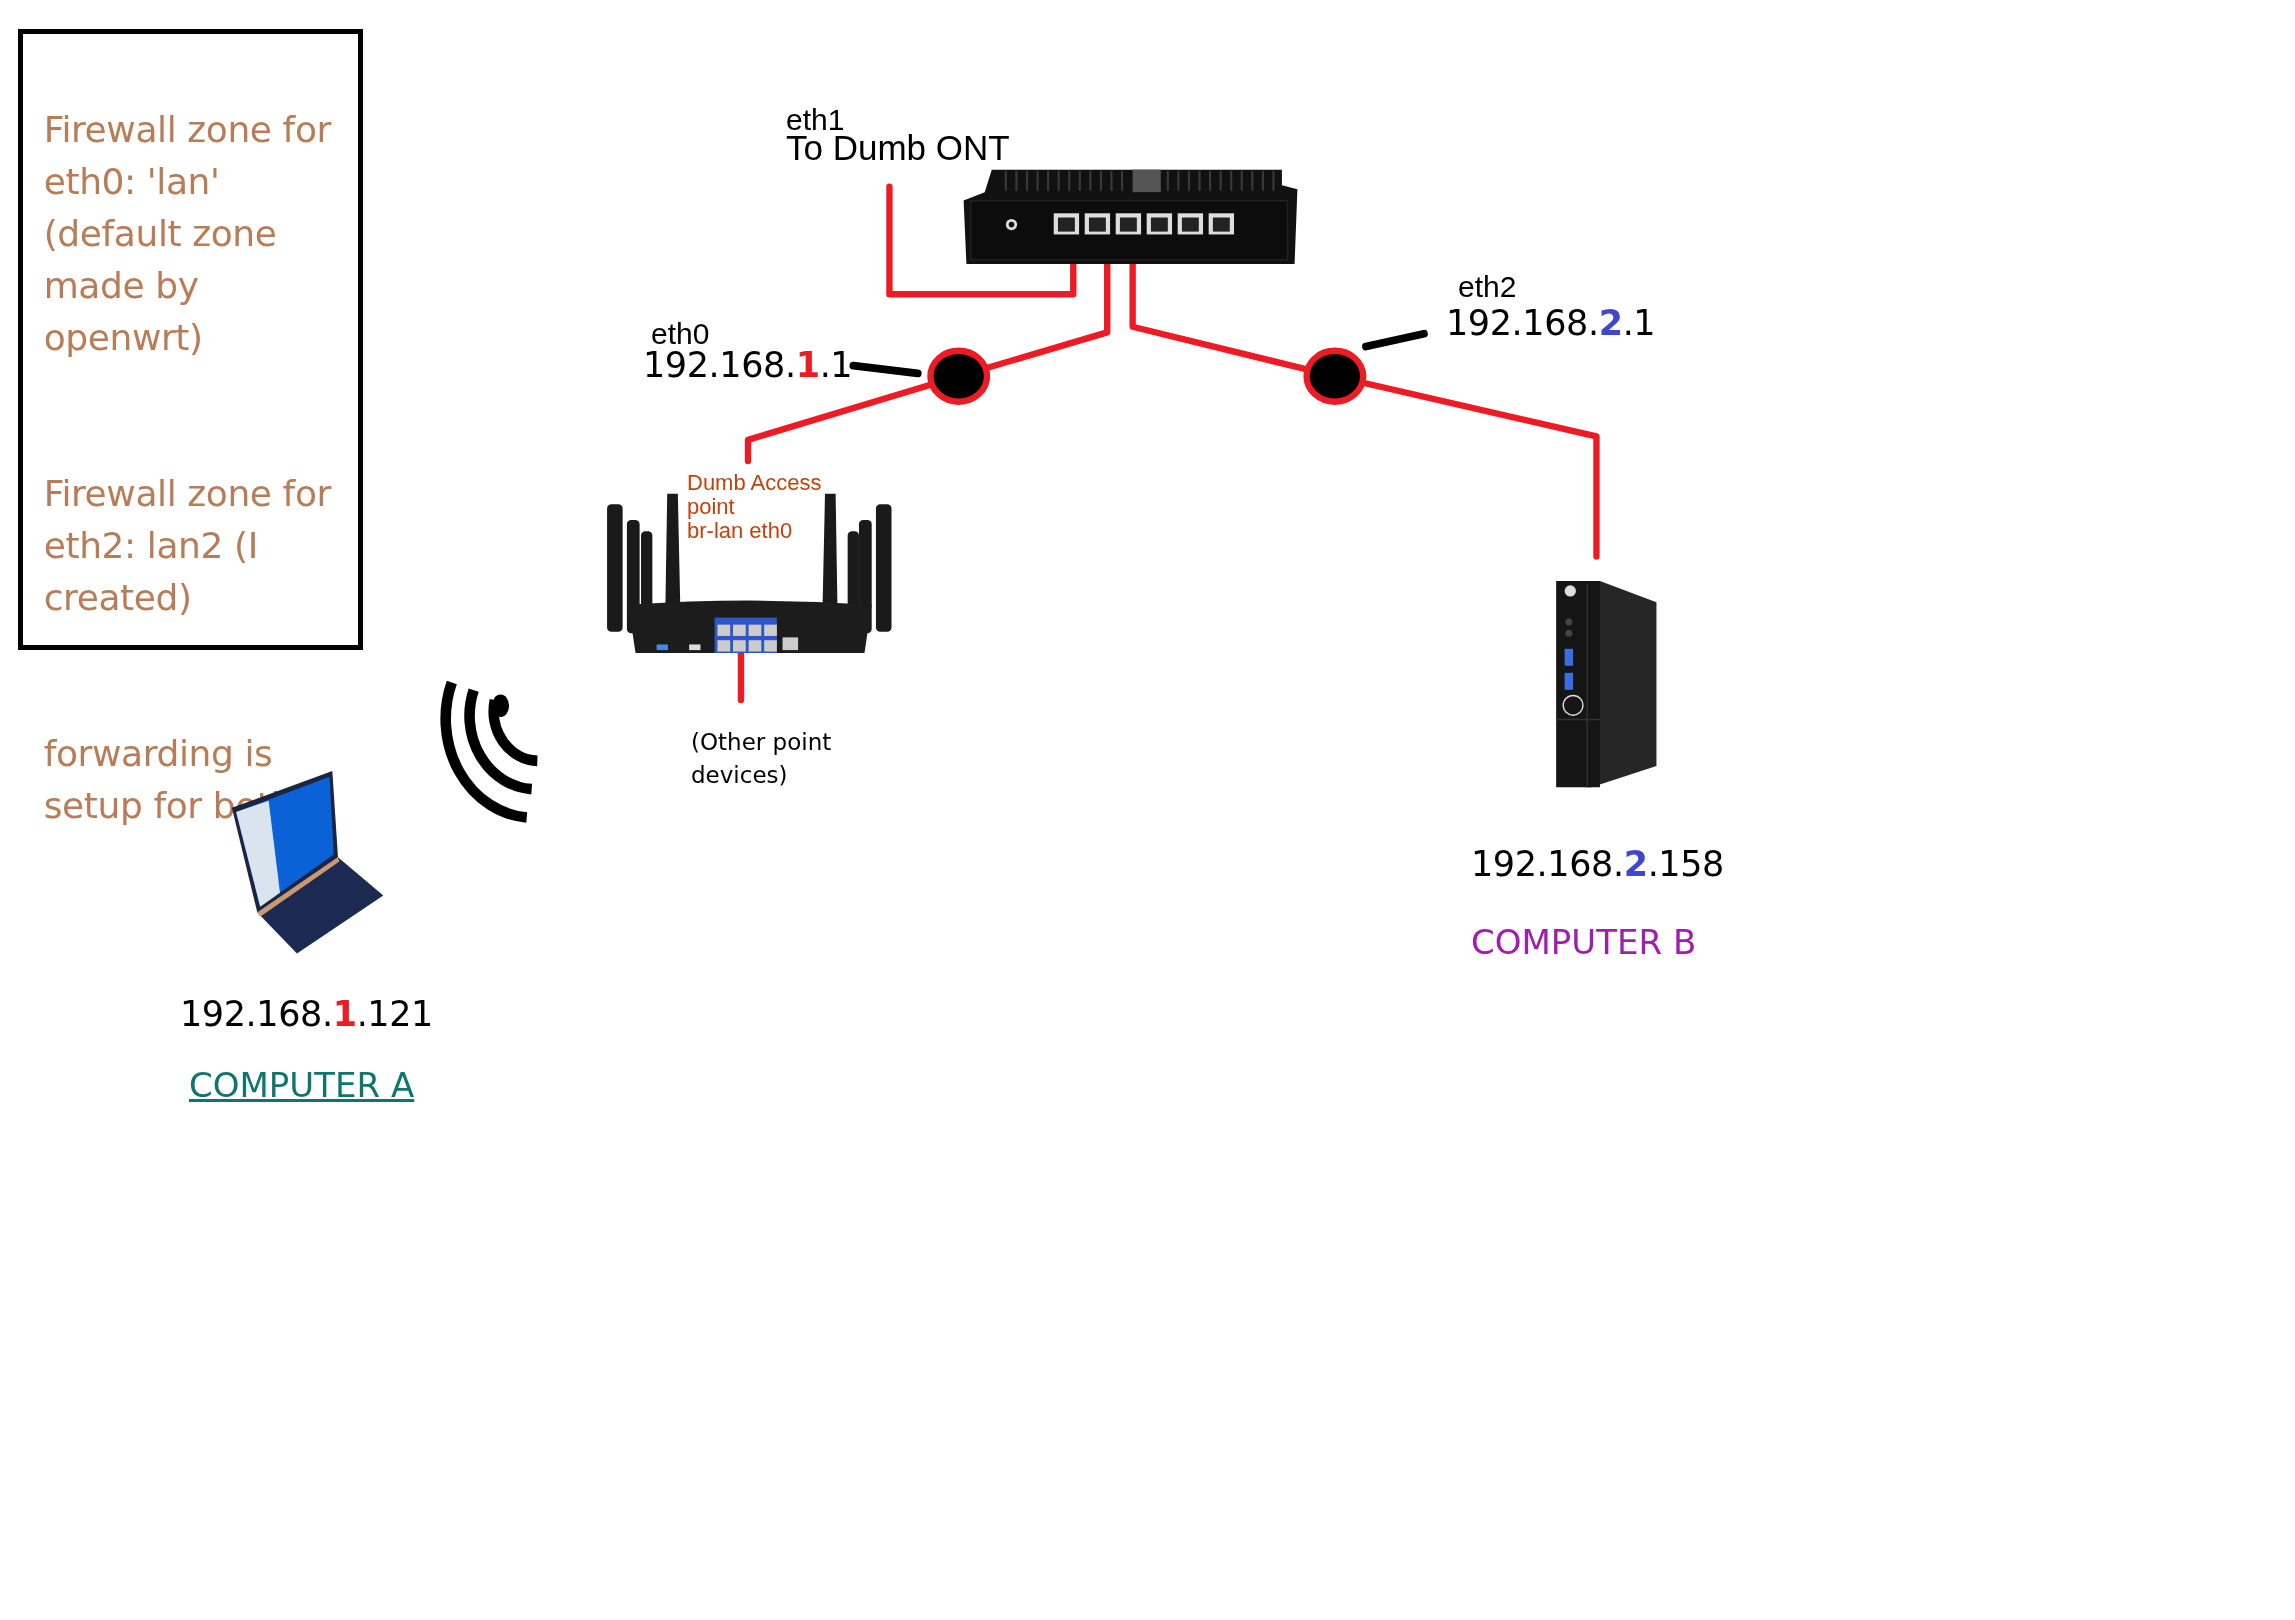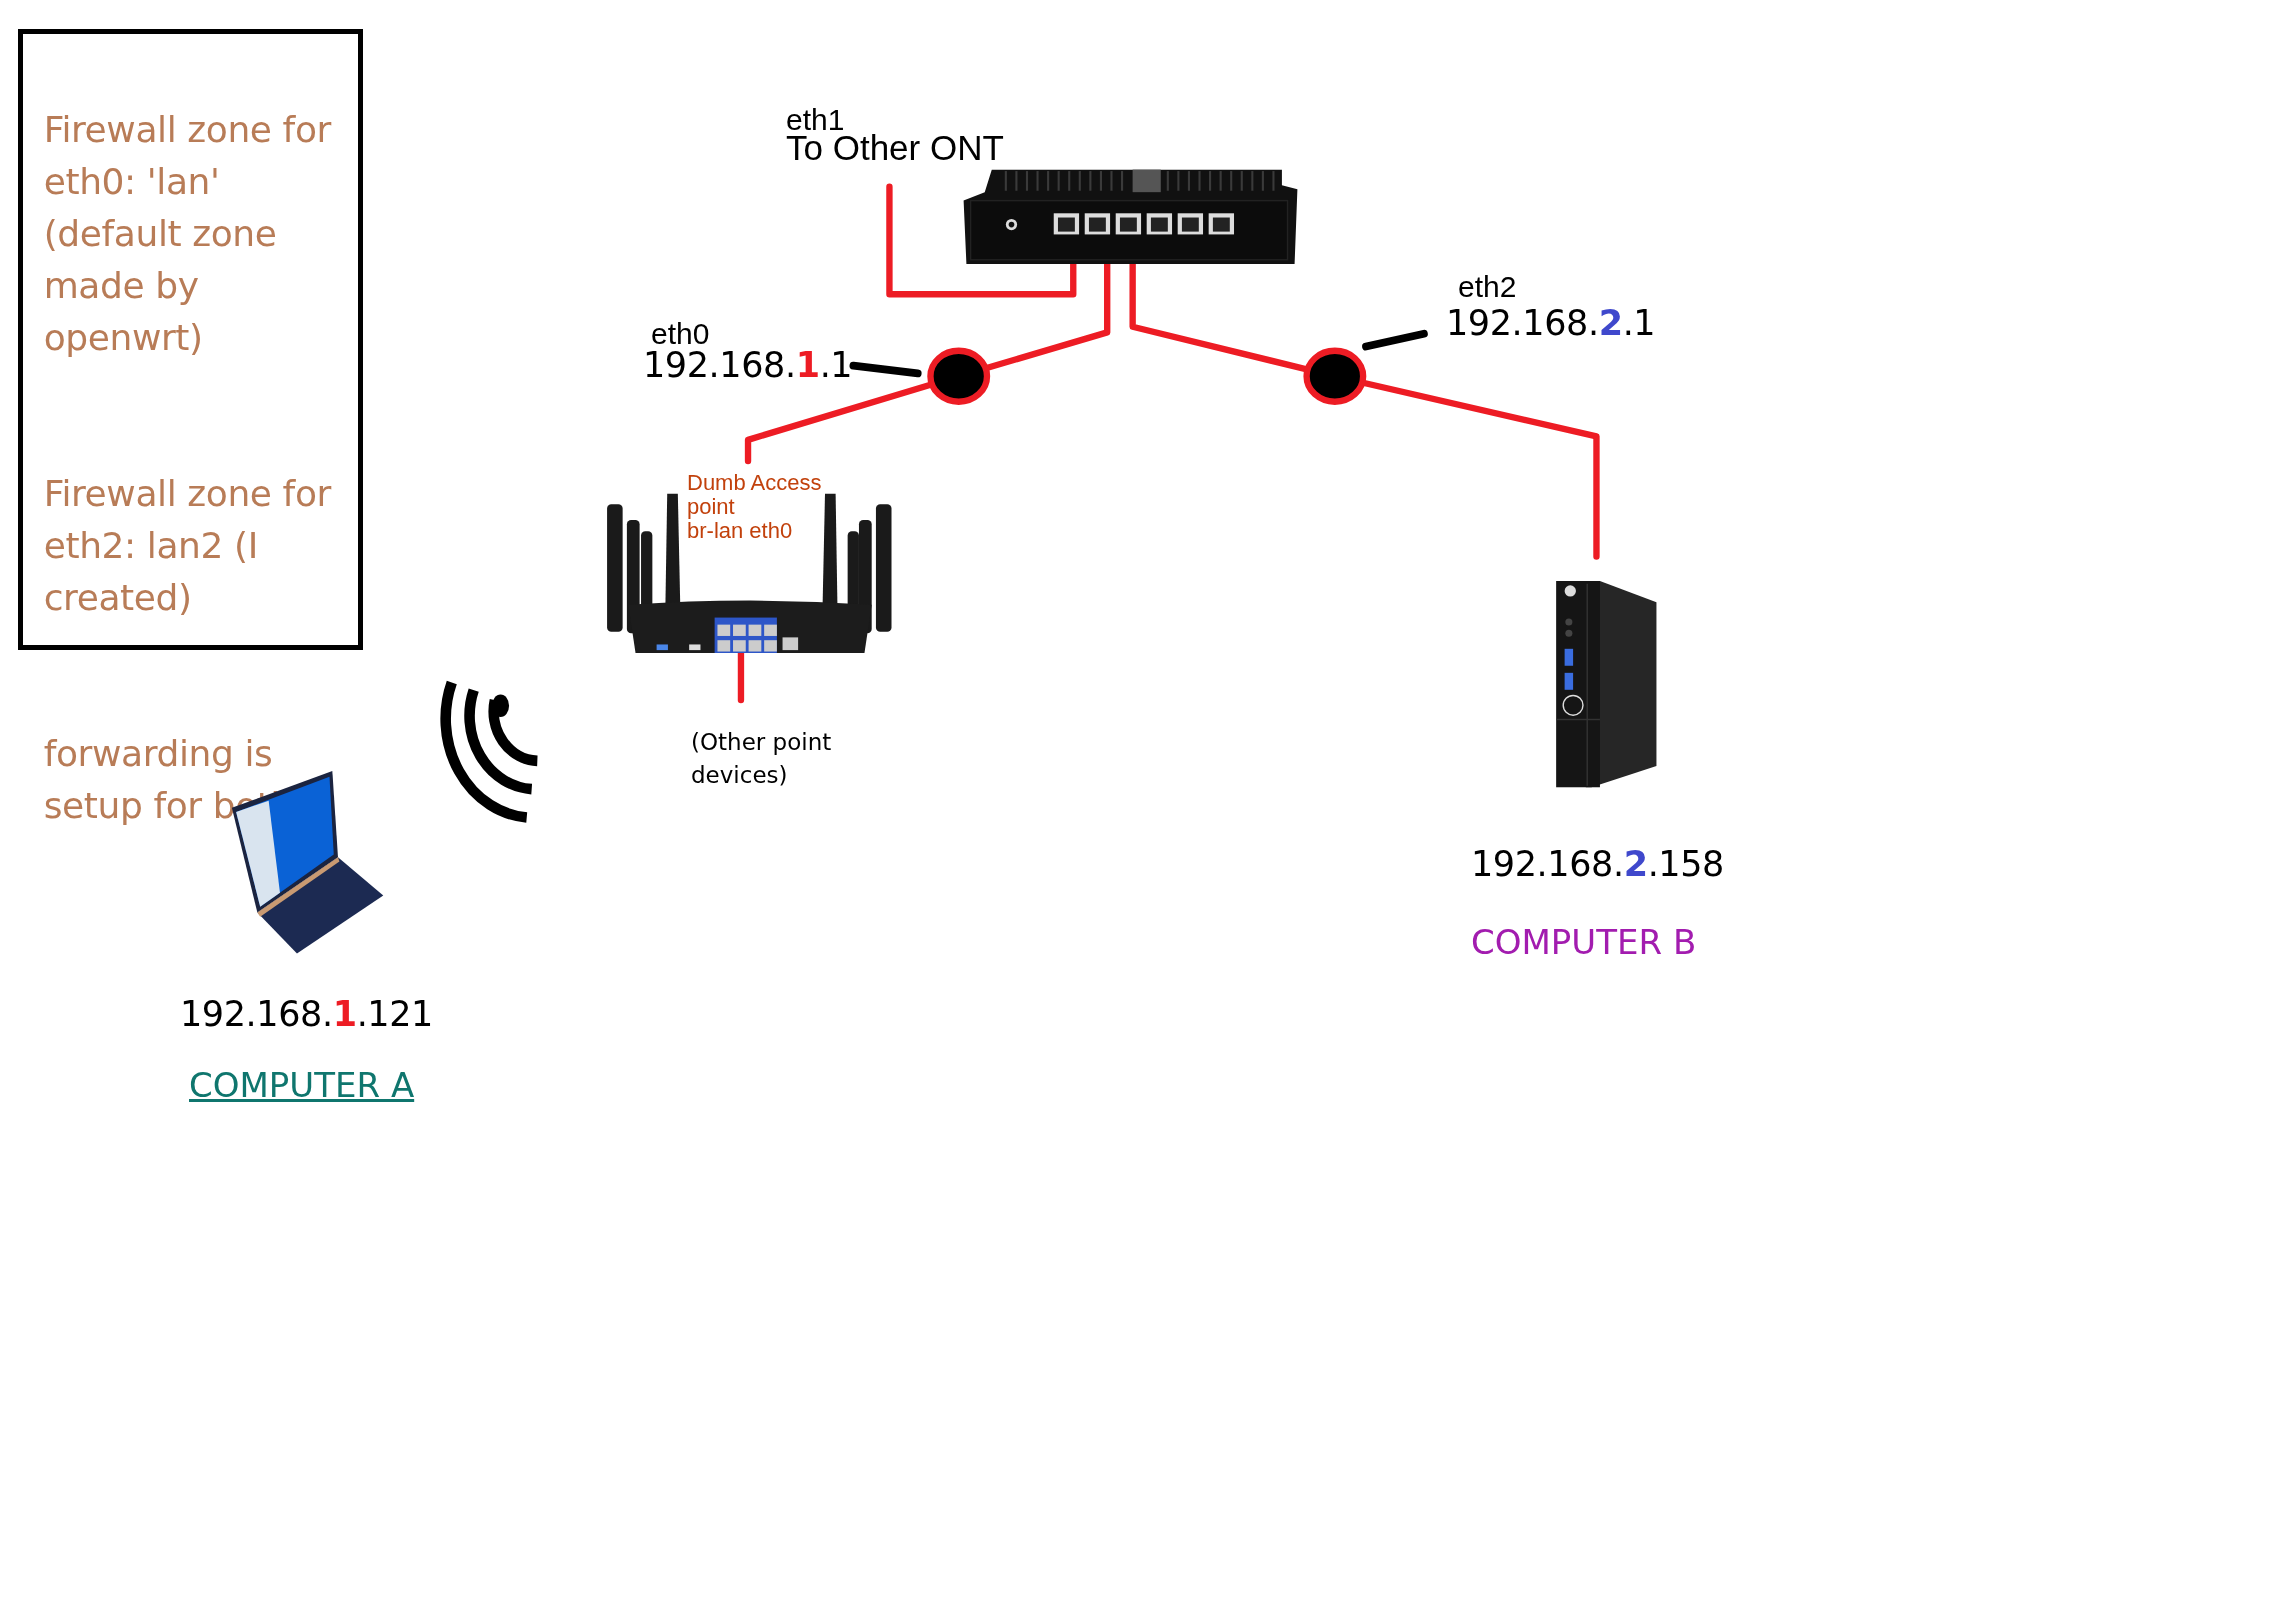--- a/index.html
+++ b/index.html
@@ -94,21 +94,21 @@
     <rect x="222" y="76" width="24" height="20" fill="#222"></rect>
   <rect x="260" y="70" width="36" height="30" fill="#ddd"></rect>
     <rect x="266" y="76" width="24" height="20" fill="#222"></rect>
   <rect x="304" y="70" width="36" height="30" fill="#ddd"></rect>
     <rect x="310" y="76" width="24" height="20" fill="#222"></rect>
   <rect x="348" y="70" width="36" height="30" fill="#ddd"></rect>
     <rect x="354" y="76" width="24" height="20" fill="#222"></rect>
 </svg>
 
 <div class="abs lbl-small txt-black" style="left:786px;top:106px">eth1</div>
-<div class="abs lbl-big txt-black" style="left:786px;top:129px">To Other ONT</div>
+<div class="abs lbl-big txt-black" style="left:786px;top:129px">To Dumb ONT</div>
 
 <div class="abs lbl-small txt-black" style="left:651px;top:320px">eth0</div>
 <div class="abs ip" style="left:643px;top:345px">
   <span>192.168.</span><span class="hl hl-1" style="color: rgb(237, 28, 36);">1</span><span>.1</span>
 </div>
 
 <div class="abs lbl-small txt-black" style="left:1458px;top:273px">eth2</div>
 <div class="abs ip" style="left:1446px;top:303px">
   <span>192.168.</span><span class="hl hl-2" style="color: rgb(63, 72, 204);">2</span><span>.1</span>
 </div>

